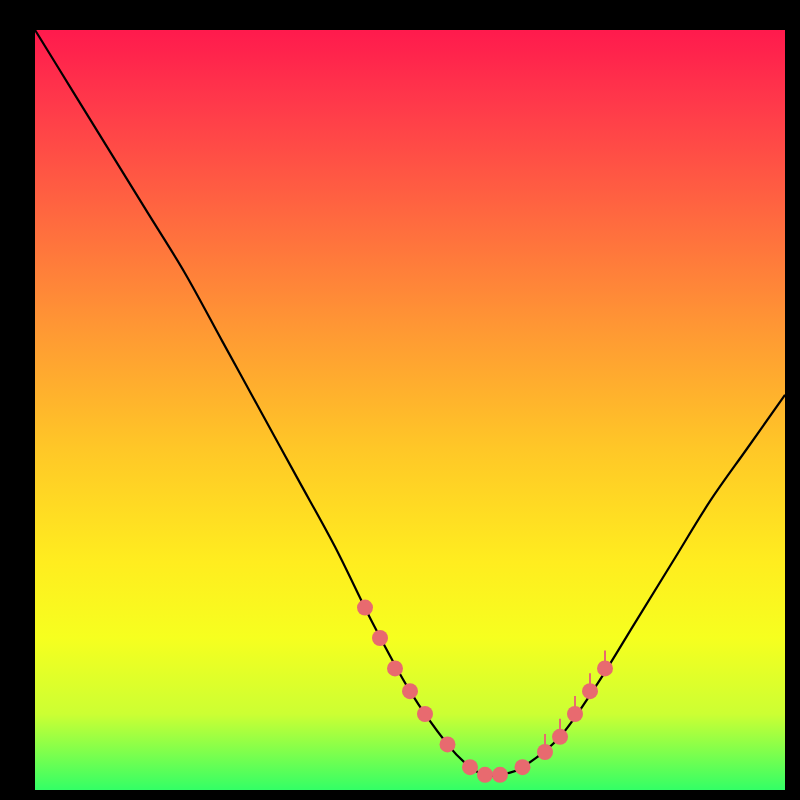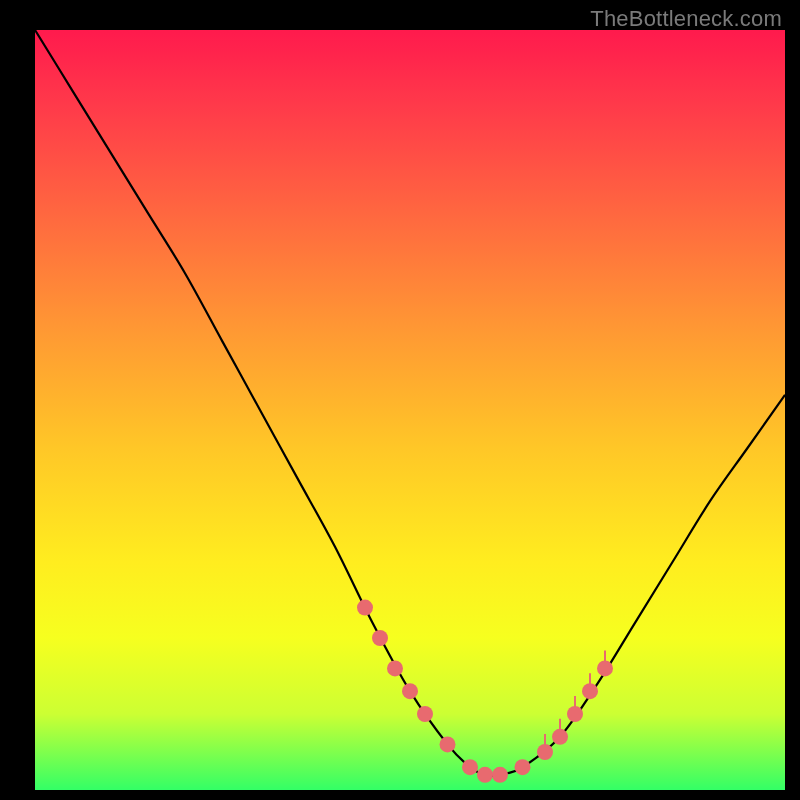--- a/index.html
+++ b/index.html
@@ -88,14 +88,13 @@
           <circle cx="465" cy="744.8" r="8" class="dot"></circle>
           <circle cx="487.5" cy="737.2" r="8" class="dot"></circle>
           <circle cx="510.00000000000006" cy="722" r="8" class="dot"></circle>
           <circle cx="525" cy="706.8" r="8" class="dot"></circle>
           <circle cx="540" cy="684" r="8" class="dot"></circle>
           <circle cx="555" cy="661.2" r="8" class="dot"></circle>
           <circle cx="570" cy="638.4" r="8" class="dot"></circle>
         </g>
     </svg>
   </div>
-  <div class="watermark">TheBottleneck.com</div>
 </div>
 
 </body></html>

